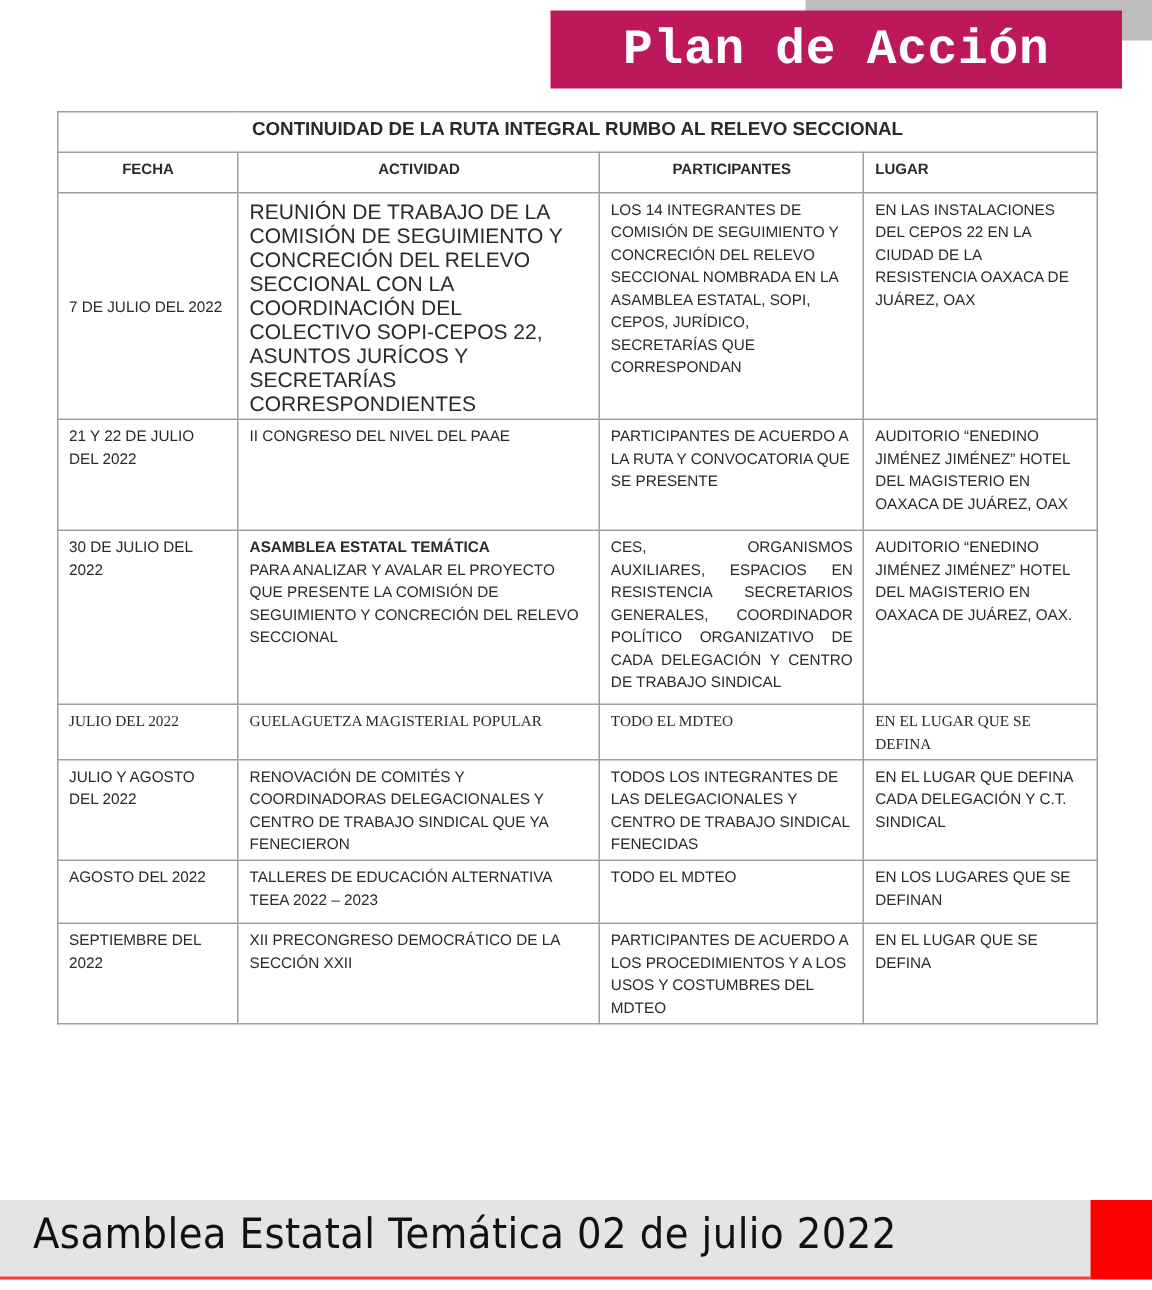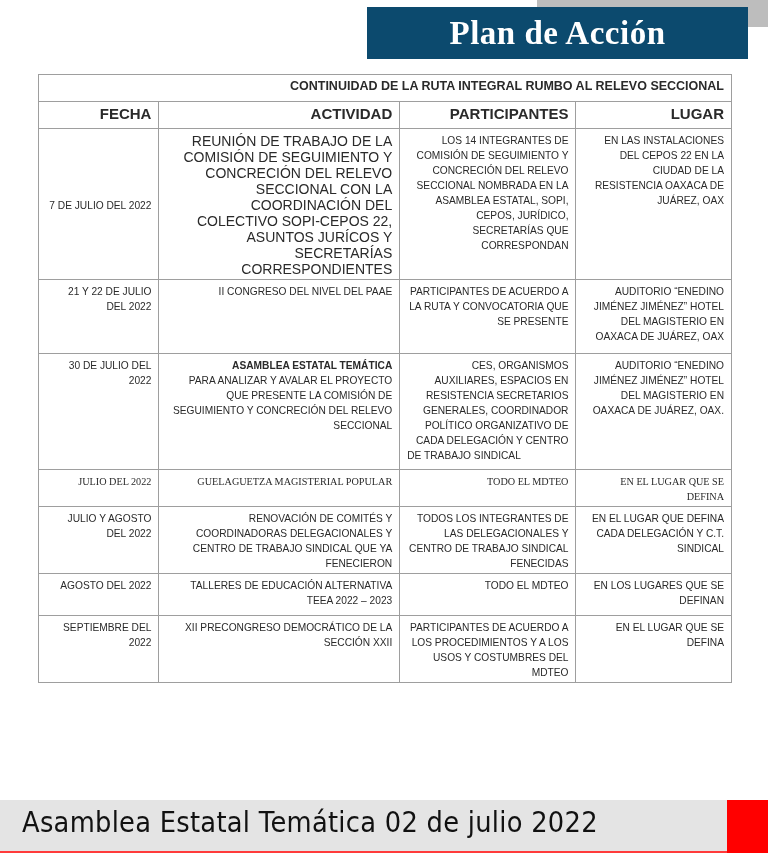--- a/index.html
+++ b/index.html
@@ -5,34 +5,34 @@
   html, body { margin:0; padding:0; }
   body {
     width:768px; height:860px; position:relative; overflow:hidden;
     background:#ffffff;
     font-family:"Liberation Sans", "DejaVu Sans", sans-serif;
     color:#222;
   }
   .top-gray { position:absolute; left:537px; top:0; width:231px; height:27px; background:#bdbdbd; }
   .title-box {
     position:absolute; left:367px; top:7px; width:381px; height:52px;
-    background:#0c4a6e; color:#fff; display:flex; align-items:center; justify-content:center;
-    font-family:Liberation Serif, serif; font-weight:bold; font-size:33px; letter-spacing:0.5px;
+    background:#be185d; color:#fff; display:flex; align-items:center; justify-content:center;
+    font-family:Liberation Mono, monospace; font-weight:bold; font-size:33px; letter-spacing:0.5px;
   }
   table.plan {
     position:absolute; left:38px; top:74px; width:694px; border-collapse:collapse;
     table-layout:fixed; font-size:10.2px; line-height:15px;
   }
   table.plan td, table.plan th {
     border:1.5px solid #9e9e9e; vertical-align:top; padding:4px 7px 2px 7px;
-    text-transform:uppercase; color:#2a2a2a; word-wrap:break-word;text-align:right;
+    text-transform:uppercase; color:#2a2a2a; word-wrap:break-word;
   }
   table.plan th { font-weight:bold; }
   .t-title { font-size:12.5px; text-align:center; height:20px; padding-top:4px !important; }
-  .h-cell { height:20px; font-size:15px; }
+  .h-cell { height:20px; font-size:10px; }
   .h-center { text-align:center; }
   .h-left { text-align:left; }
   .col1 { width:110px; }
   .col2 { width:220px; }
   .col3 { width:161px; }
   .col4 { width:142px; }
   .act-big { font-size:14px; line-height:16px; }
   .just { text-align:justify; text-align-last:left; }
   .bold { font-weight:bold; }
   .date-mid { vertical-align:middle !important; }

